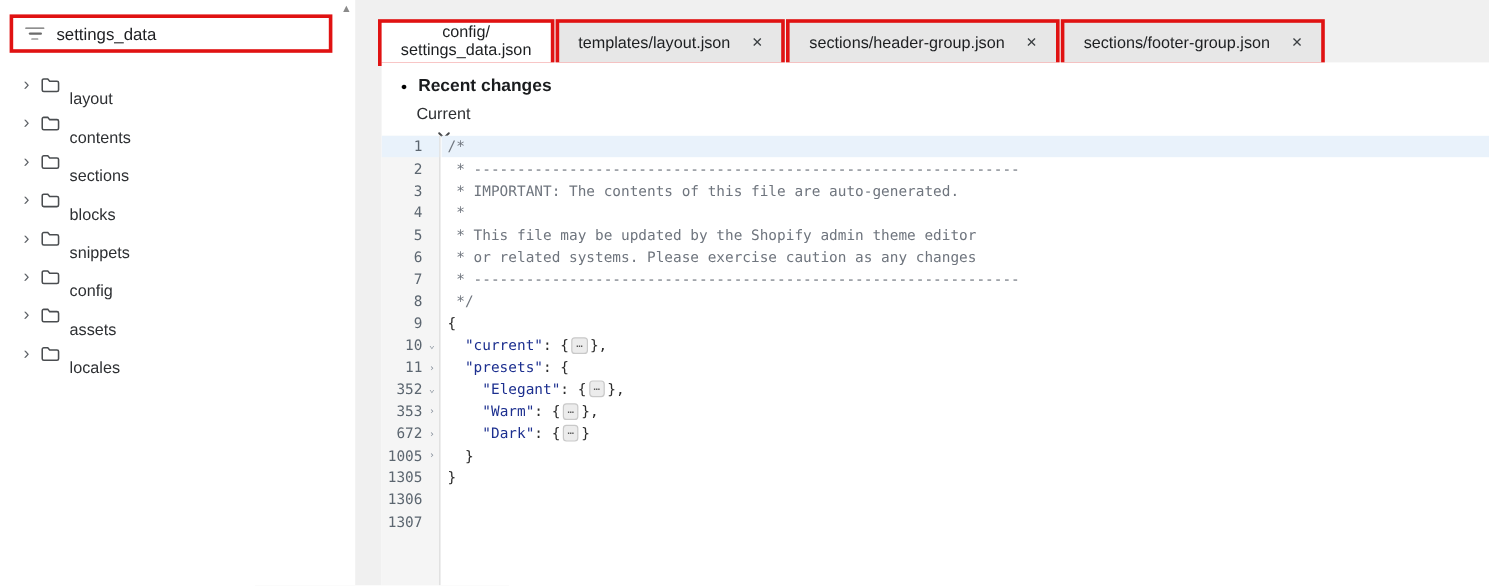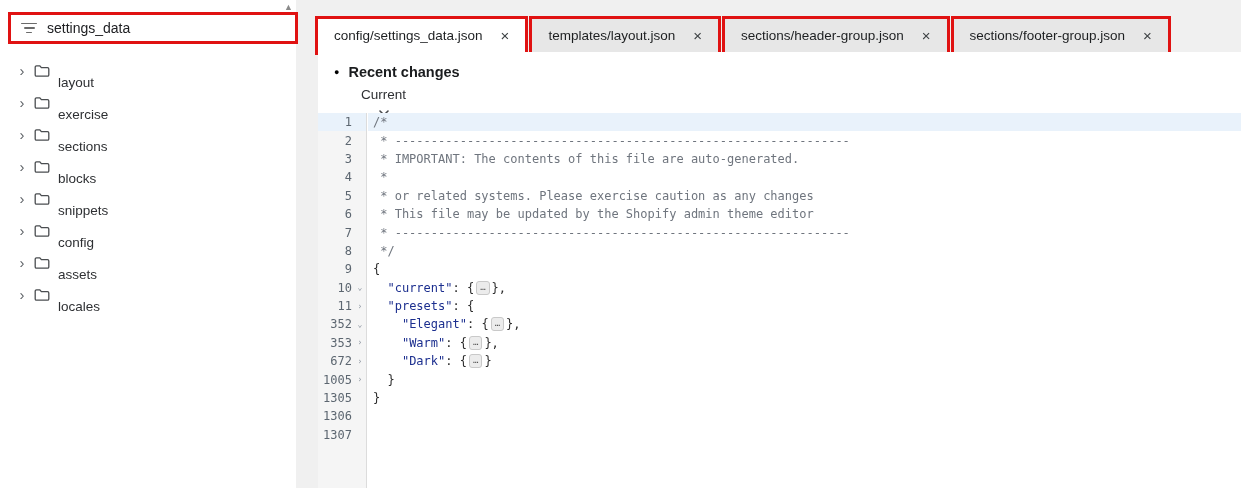--- a/index.html
+++ b/index.html
@@ -6,21 +6,21 @@
   html,body { background:#ffffff; }
   .app {
     position:relative; width:1241px; height:488px; overflow:hidden;
     background:var(--tabbar-bg,#f0f0f0);
     font-family:"Liberation Sans", sans-serif; color:#1f2023;
   }
   
   .sidebar { position:absolute; left:0; top:0; width:296px; height:100%; background:#fff; }
   .scroll-up { position:absolute; top:2px; right:3px; font-size:9px; color:#8a8a8a; cursor:pointer; }
   .search-box {
-    position:absolute; left:11px; top:15px; width:284px; height:26px;
+    position:absolute; left:11px; top:15px; width:263px; height:26px;
     background:#fff; display:flex; align-items:center; gap:10px; padding:0 10px;
     box-shadow:0 0 0 3px var(--annot,#e01212);
   }
   .filter-icon { display:inline-flex; flex-direction:column; align-items:center; gap:3px; width:16px; }
   .filter-icon i { display:block; height:1.6px; background:#6b6b6b; border-radius:1px; }
   .filter-icon i:nth-child(1){ width:16px; }
   .filter-icon i:nth-child(2){ width:11px; }
   .filter-icon i:nth-child(3){ width:6px; }
   .search-text { font-size:14px; color:#202124; }
   .tree { position:absolute; left:0; top:55px; width:100%; }
@@ -29,28 +29,28 @@
   .folder-svg { margin:0 8px 0 2px; flex:0 0 auto; }
   .tree-label { font-size:13.5px; color:#2e3033;margin-top:22px; }
   
   .main { position:absolute; left:318px; top:0; right:0; bottom:0; }
   .tabbar { position:absolute; left:0; top:19px; height:33px; display:flex; gap:7px; }
   .tab {
     height:33px; display:flex; align-items:center; padding:0 16px;
     background:var(--tab-inactive,#e7e7e7); font-size:13.5px; color:#1d1f21;
     box-shadow:0 0 0 3px var(--annot,#e01212); cursor:pointer; white-space:nowrap;
   }
-  .tab.active { background:#fff; }
+  .tab.active { background:#fff;flex-direction:column; }
   .tab.active .tab-file { font-weight:400; }
   .tab-close { margin-left:18px; font-size:15px; color:#3c4043; line-height:1; cursor:pointer; }
   .content { position:absolute; left:0; right:0; top:52px; bottom:0; background:#fff; }
   .panel-header { display:flex; align-items:center; gap:9px; padding:12px 0 0 16px; }
   .dot { font-size:9px; color:#000; line-height:1; }
   .panel-title { font-size:14.5px; font-weight:700; color:#1a1c1e; }
-  .version-row { display:flex; align-items:center; gap:7px; padding:7px 0 0 43px; cursor:pointer; width:max-content;flex-direction:column; }
+  .version-row { display:flex; align-items:center; gap:7px; padding:7px 0 0 29px; cursor:pointer; width:max-content;flex-direction:column; }
   .version-label { font-size:13.5px; color:#2e3033; }
   .chev { transform:translateY(1px); }
   
   .editor {
     position:absolute; left:0; right:0; top:61px; bottom:0; overflow:hidden;
     font-family:"DejaVu Sans Mono","Liberation Mono",monospace; font-size:12px;
   }
   .gutter {
     position:absolute; left:0; top:0; bottom:0; width:49px;
     background:var(--gutter-bg,#f5f5f5); border-right:1px solid var(--gutter-border,#dcdcdc);
@@ -92,21 +92,21 @@
       <path d="M1.2 3.1 a1.3 1.3 0 0 1 1.3 -1.3 h3.3 l1.6 1.9 h6.1 a1.3 1.3 0 0 1 1.3 1.3 v5.9 a1.3 1.3 0 0 1 -1.3 1.3 h-11 a1.3 1.3 0 0 1 -1.3 -1.3 z" fill="none" stroke="#4a4d50" stroke-width="1.3"></path>
     </svg>
     <span class="tree-label">layout</span>
   </div>
 
   <div class="tree-item">
     <span class="twisty">›</span>
     <svg class="folder-svg" width="16" height="14" viewBox="0 0 16 14">
       <path d="M1.2 3.1 a1.3 1.3 0 0 1 1.3 -1.3 h3.3 l1.6 1.9 h6.1 a1.3 1.3 0 0 1 1.3 1.3 v5.9 a1.3 1.3 0 0 1 -1.3 1.3 h-11 a1.3 1.3 0 0 1 -1.3 -1.3 z" fill="none" stroke="#4a4d50" stroke-width="1.3"></path>
     </svg>
-    <span class="tree-label">exercise</span>
+    <span class="tree-label">contents</span>
   </div>
 
   <div class="tree-item">
     <span class="twisty">›</span>
     <svg class="folder-svg" width="16" height="14" viewBox="0 0 16 14">
       <path d="M1.2 3.1 a1.3 1.3 0 0 1 1.3 -1.3 h3.3 l1.6 1.9 h6.1 a1.3 1.3 0 0 1 1.3 1.3 v5.9 a1.3 1.3 0 0 1 -1.3 1.3 h-11 a1.3 1.3 0 0 1 -1.3 -1.3 z" fill="none" stroke="#4a4d50" stroke-width="1.3"></path>
     </svg>
     <span class="tree-label">sections</span>
   </div>
 
@@ -265,22 +265,22 @@
             <div class="grow">
               <span class="lnum">1307</span>
               <span class="fold"></span>
             </div>
           </div>
         <div class="code" id="code">
             <div class="crow active"><span class="seg-c">/*</span></div>
             <div class="crow"><span class="seg-c"> * ---------------------------------------------------------------</span></div>
             <div class="crow"><span class="seg-c"> * IMPORTANT: The contents of this file are auto-generated.</span></div>
             <div class="crow"><span class="seg-c"> *</span></div>
+            <div class="crow"><span class="seg-c"> * This file may be updated by the Shopify admin theme editor</span></div>
             <div class="crow"><span class="seg-c"> * or related systems. Please exercise caution as any changes</span></div>
-            <div class="crow"><span class="seg-c"> * This file may be updated by the Shopify admin theme editor</span></div>
             <div class="crow"><span class="seg-c"> * ---------------------------------------------------------------</span></div>
             <div class="crow"><span class="seg-c"> */</span></div>
             <div class="crow"><span class="seg-p">{</span></div>
             <div class="crow"><span class="seg-p">  </span><span class="seg-k">"current"</span><span class="seg-p">: {</span><span class="chip">…</span><span class="seg-p">},</span></div>
             <div class="crow"><span class="seg-p">  </span><span class="seg-k">"presets"</span><span class="seg-p">: {</span></div>
             <div class="crow"><span class="seg-p">    </span><span class="seg-k">"Elegant"</span><span class="seg-p">: {</span><span class="chip">…</span><span class="seg-p">},</span></div>
             <div class="crow"><span class="seg-p">    </span><span class="seg-k">"Warm"</span><span class="seg-p">: {</span><span class="chip">…</span><span class="seg-p">},</span></div>
             <div class="crow"><span class="seg-p">    </span><span class="seg-k">"Dark"</span><span class="seg-p">: {</span><span class="chip">…</span><span class="seg-p">}</span></div>
             <div class="crow"><span class="seg-p">  }</span></div>
             <div class="crow"><span class="seg-p">}</span></div>

